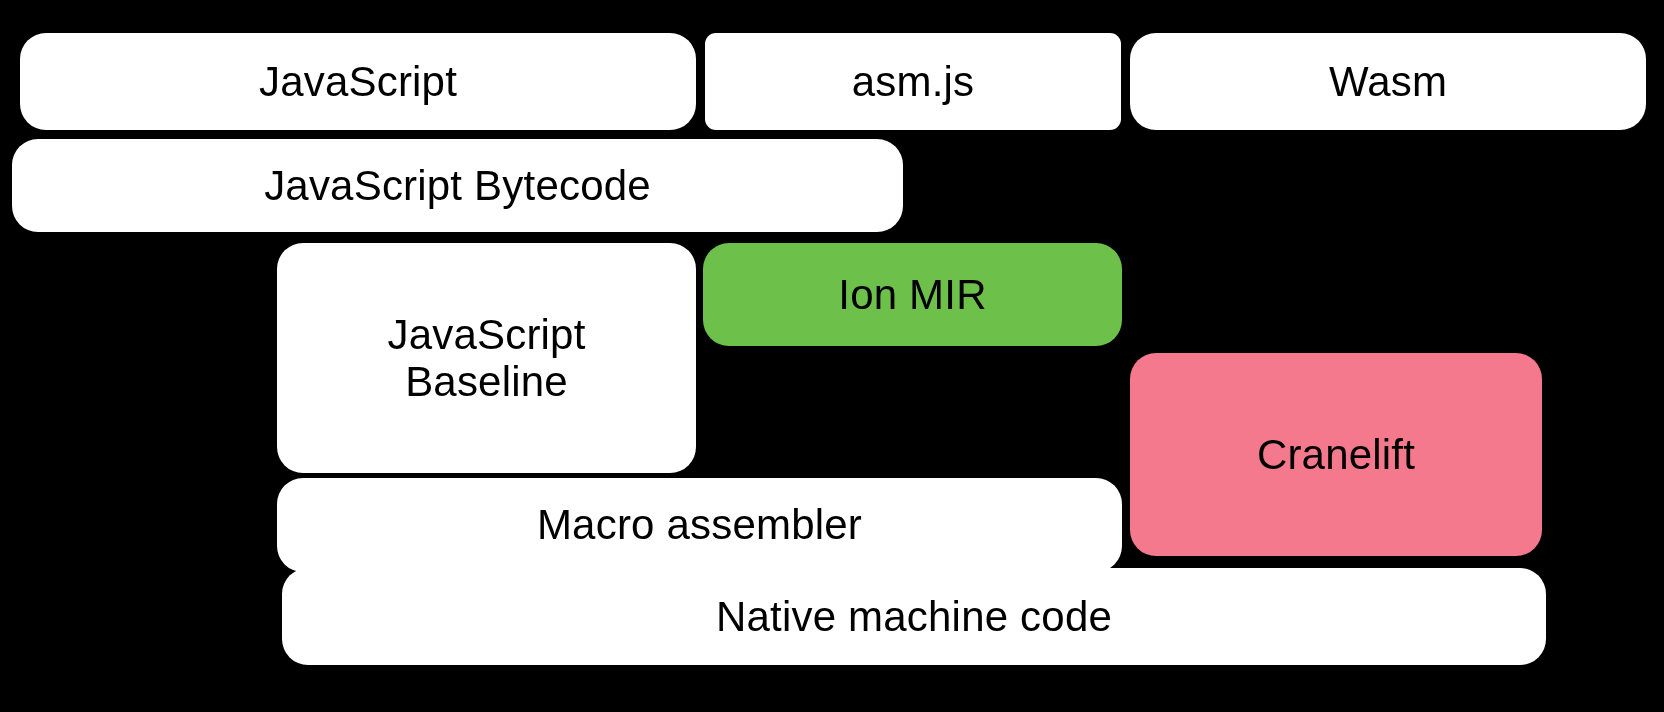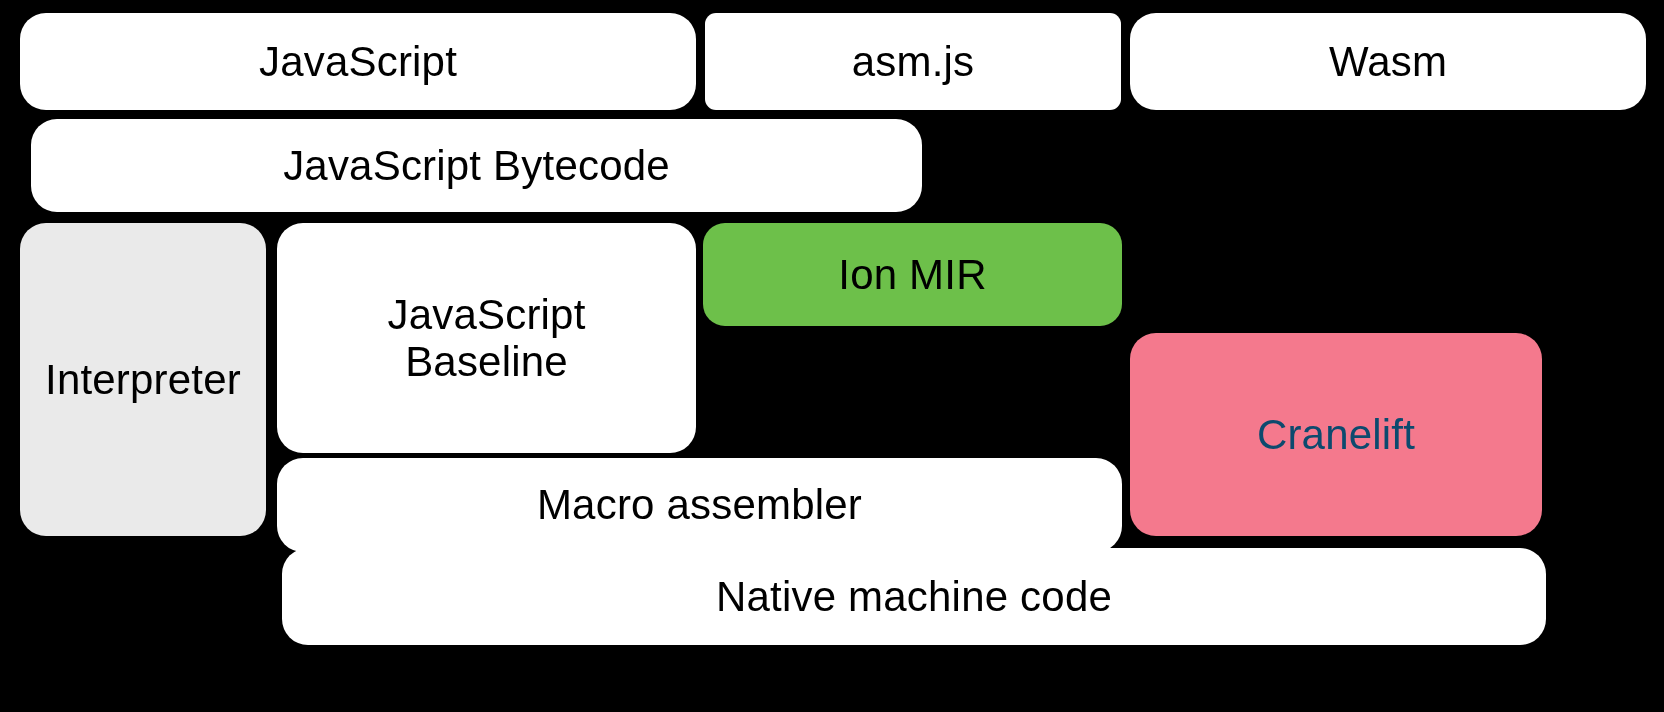--- a/index.html
+++ b/index.html
@@ -23,42 +23,42 @@
     justify-content: center;
     text-align: center;
     border-radius: 26px;
     color: #000000;
     font-size: 42px;
     font-weight: 400;
     line-height: 1.12;
     letter-spacing: 0.2px;
     white-space: pre-line;
     padding: 2px 10px;
+    margin-top: 20px;
   }
   .fill-white { background: #FFFFFF; }
   .fill-gray  { background: #EAEAEA; }
-  .fill-green { background: #6DC04A; border-radius: 22px; }
+  .fill-green { background: #6DC04A; }
   .fill-pink  { background: #F4798D; }
 </style>
 </head>
 <body>
 
 <div id="stage">
     <div style="position: absolute; left: 0px; top: 0px; width: 100%; height: 100%;">
       <div class="node fill-white" style="left: 20px; top: 13px; width: 676px; height: 97px;">JavaScript</div>
       <div class="node fill-white" style="left: 705px; top: 13px; width: 416px; height: 97px; border-radius: 11px;">asm.js</div>
       <div class="node fill-white" style="left: 1130px; top: 13px; width: 516px; height: 97px;">Wasm</div>
     </div>
     <div style="position: absolute; left: 0px; top: 0px; width: 100%; height: 100%;">
-      <div class="node fill-white" style="left: 31px; top: 119px; width: 891px; height: 93px;">JavaScript Bytecode</div>
+      <div class="node fill-white" style="left: 12px; top: 119px; width: 891px; height: 93px;">JavaScript Bytecode</div>
     </div>
     <div style="position: absolute; left: 0px; top: 0px; width: 100%; height: 100%;">
-      <div class="node fill-gray" style="left: 20px; top: 223px; width: 246px; height: 313px;">Interpreter</div>
       <div class="node fill-white" style="left: 277px; top: 223px; width: 419px; height: 230px;">JavaScript
 Baseline</div>
       <div class="node fill-green" style="left: 703px; top: 223px; width: 419px; height: 103px; color: rgb(0, 0, 0);">Ion MIR</div>
-      <div class="node fill-pink" style="left: 1130px; top: 333px; width: 412px; height: 203px; color: #0c4a6e;">Cranelift</div>
+      <div class="node fill-pink" style="left: 1130px; top: 333px; width: 412px; height: 203px; color: #000000;">Cranelift</div>
       <div class="node fill-white" style="left: 277px; top: 458px; width: 845px; height: 94px;">Macro assembler</div>
     </div>
     <div style="position: absolute; left: 0px; top: 0px; width: 100%; height: 100%;">
       <div class="node fill-white" style="left: 282px; top: 548px; width: 1264px; height: 97px;">Native machine code</div>
     </div>
   </div>
 
 </body></html>

